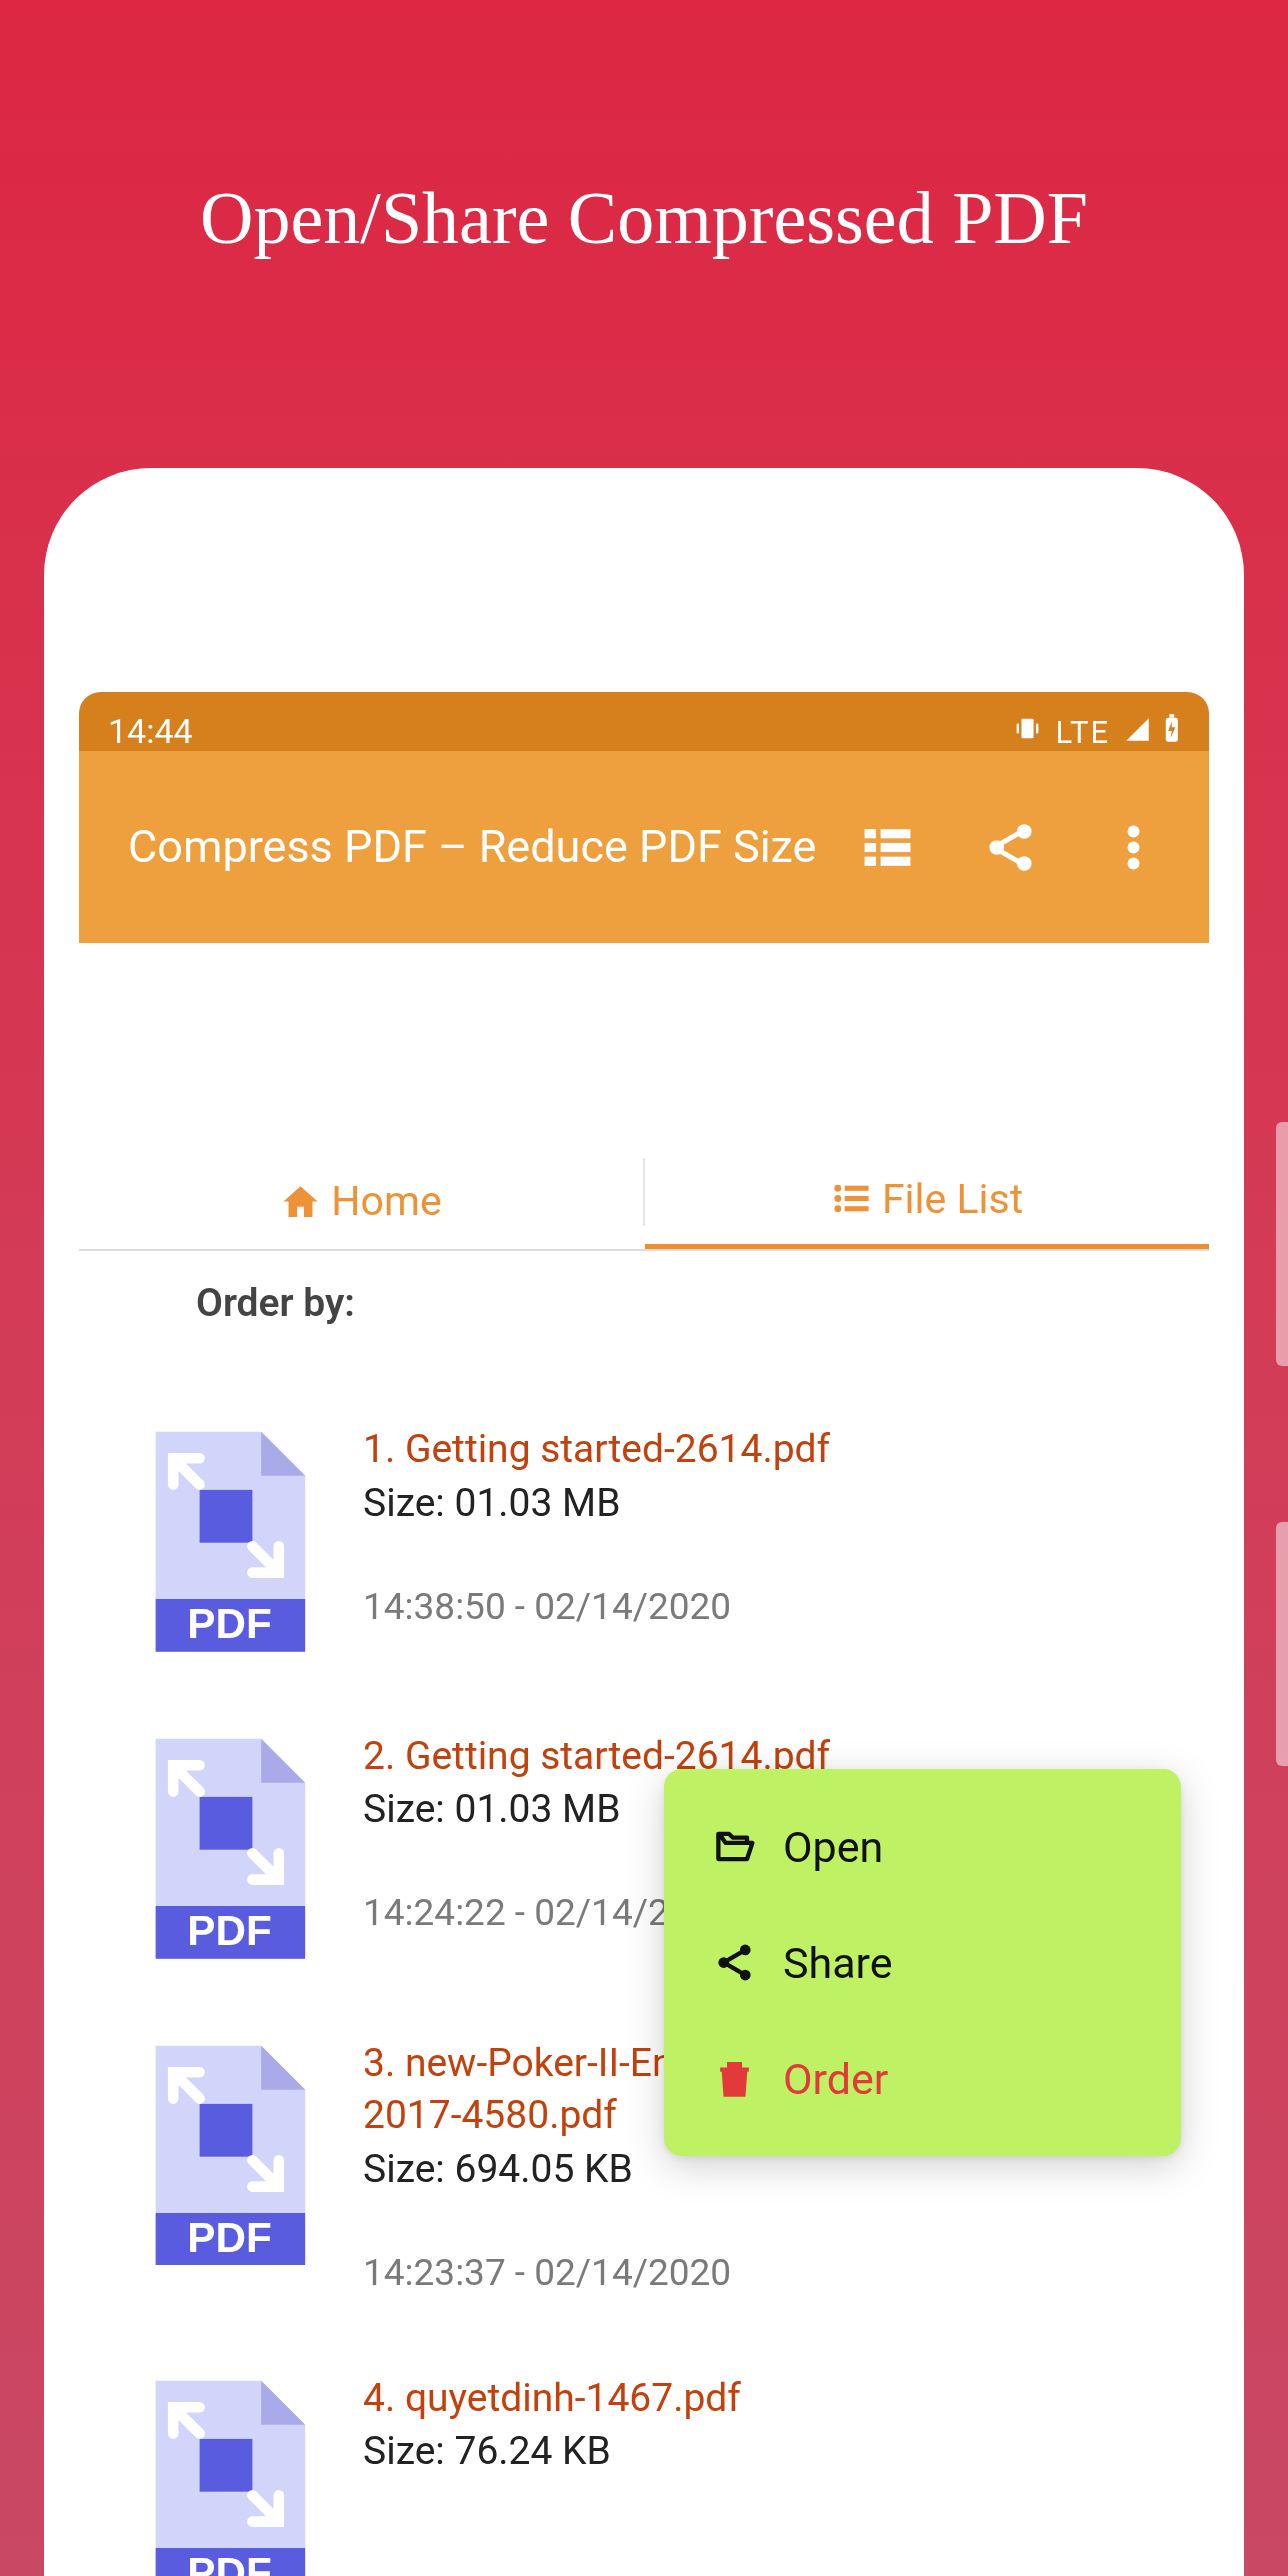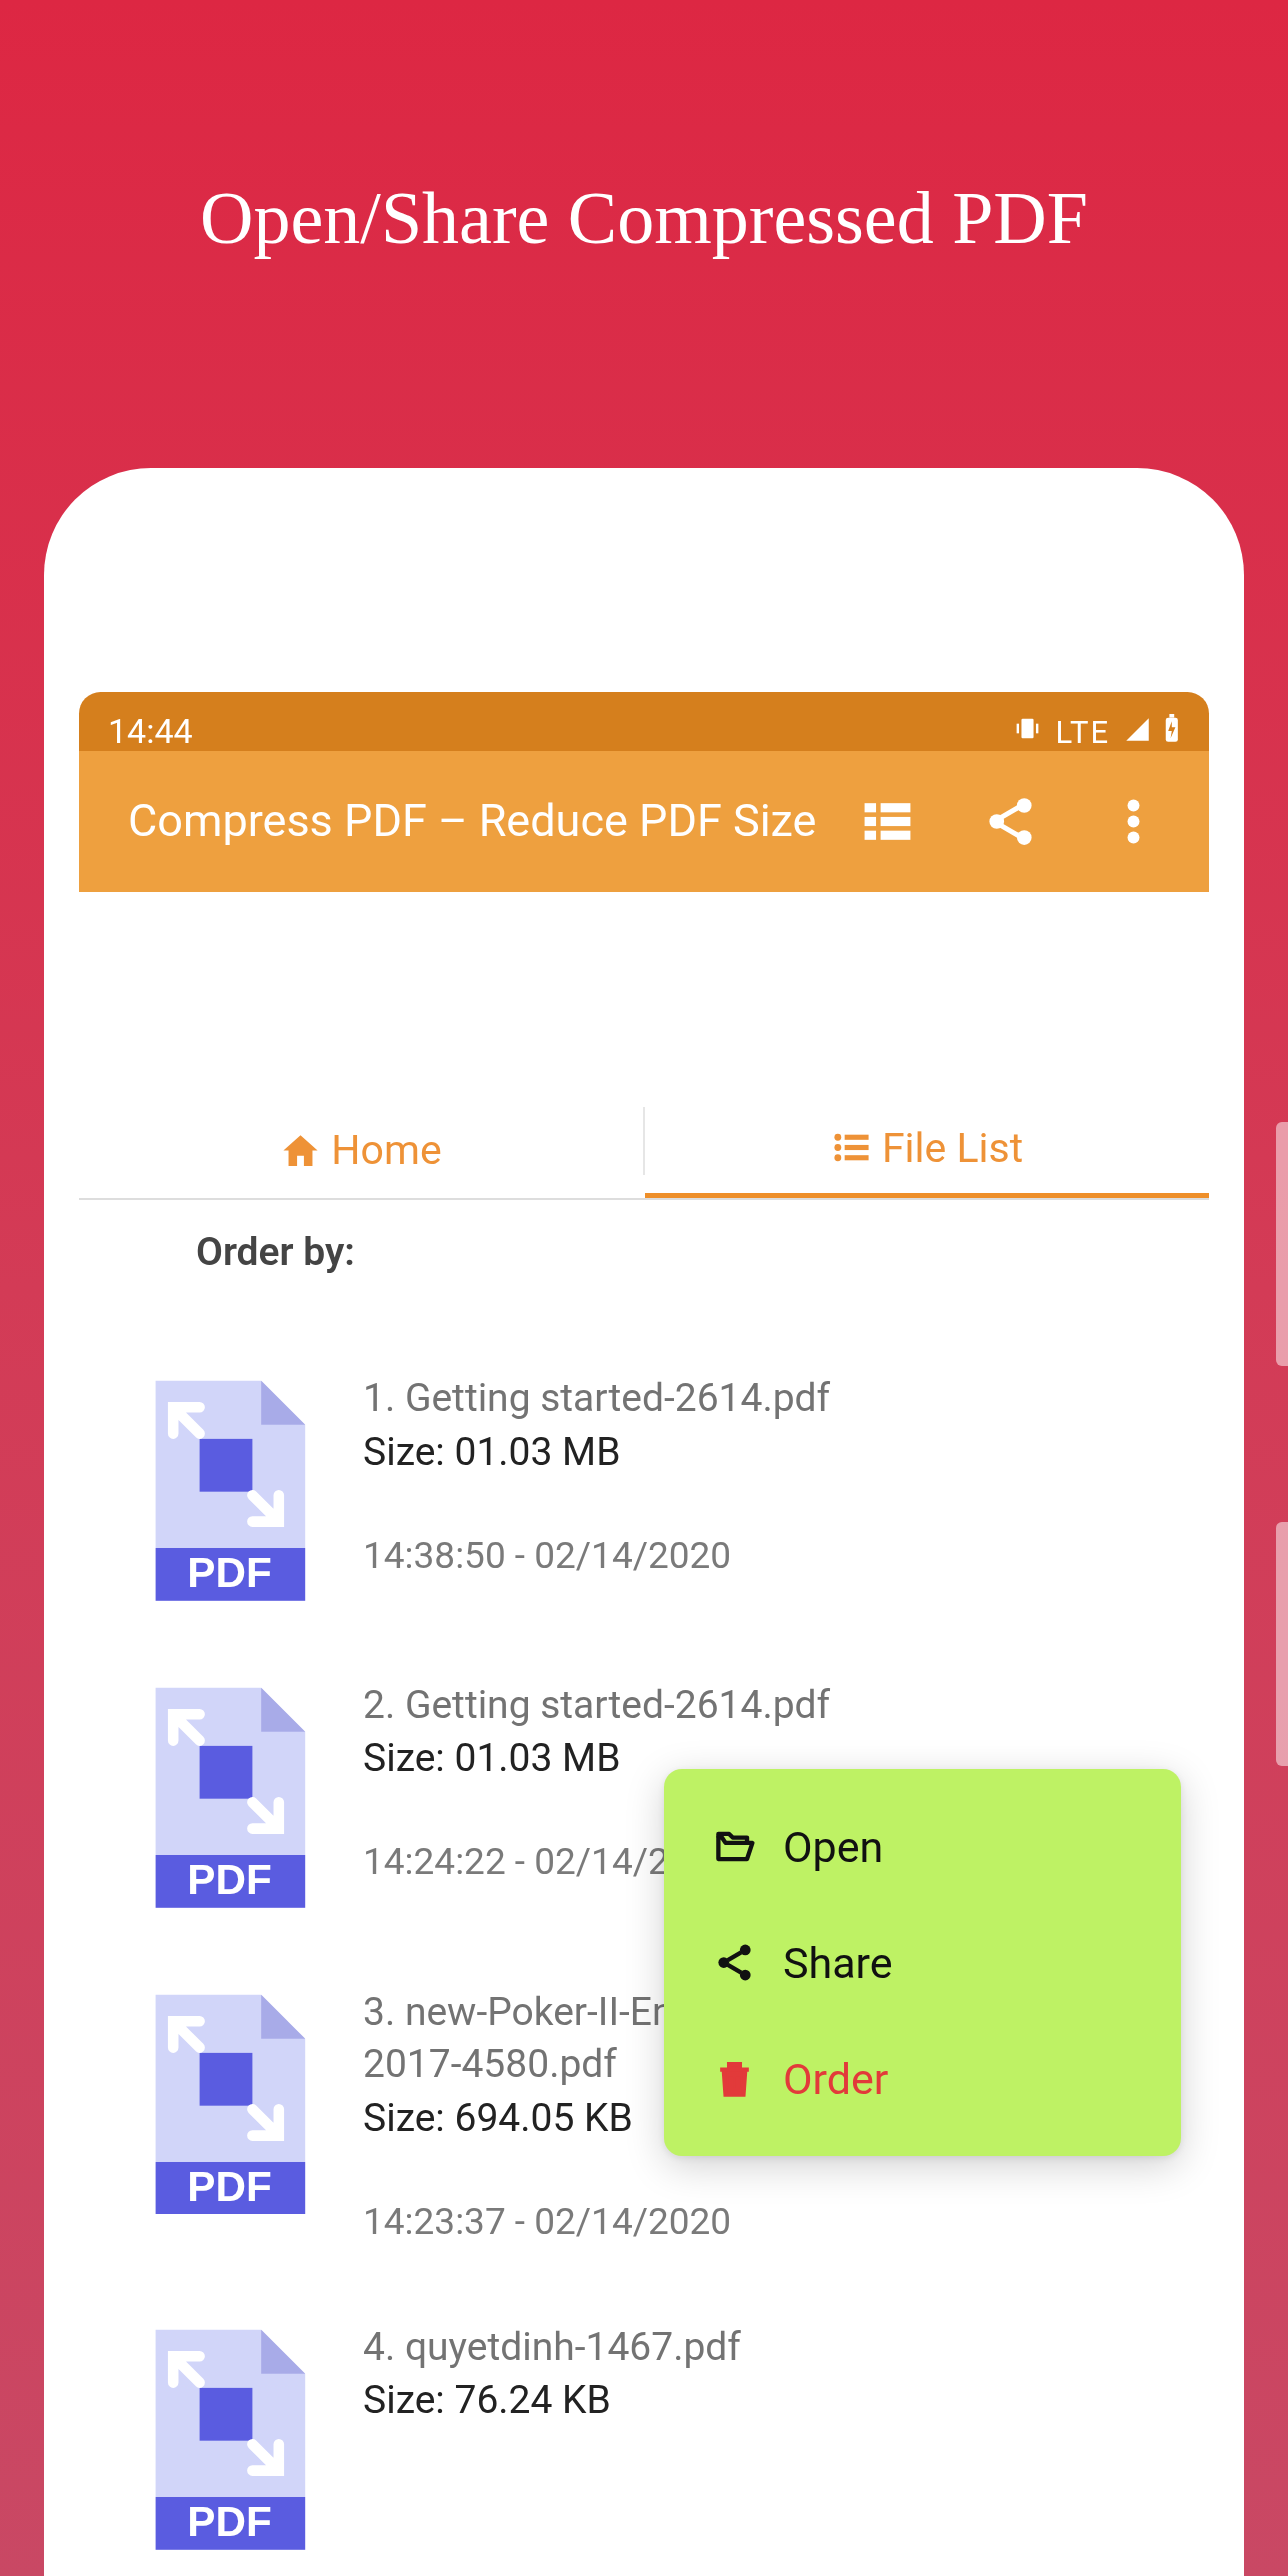--- a/index.html
+++ b/index.html
@@ -43,21 +43,21 @@
     display: flex;
     align-items: flex-end;
     justify-content: space-between;
     padding: 0 29px;
     color: #fff;
     font-size: 34px;
   }
   .statusbar .right { display: flex; gap: 13.7px; align-items: center; font-size: 31px; letter-spacing: 2px; }
   .appbar {
     background: #eea03f;
-    height: 141px;
+    height: 192px;
     display: flex;
     align-items: center;
     padding: 0 29px 0 49px;
     gap: 19.5px;
   }
   .app-title {
     color: #fff;
     font-size: 45px;
     line-height: 1.25;
     flex: 1;
@@ -106,21 +106,21 @@
     gap: 49px;
     padding: 39px 39px 39px 59px;
     align-items: flex-start;
   }
   .pdf-icon {
     width: 176px;
     flex-shrink: 0;
   }
   .pdf-icon svg { width: 100%; height: auto; display: block; }
   .item-body { flex: 1; min-width: 0; }
-  .item-title { font-size: 39px; color: #737373; line-height: 1.35; }
+  .item-title { font-size: 39px; color: #c2410c; line-height: 1.35; }
   .item-size { font-size: 39px; color: #222; margin-top: 3.9px; }
   .item-time { font-size: 37px; color: #7a7a7a; margin-top: 59px; }
 
   .context-menu {
     position: absolute;
     top: 1077px;
     left: 585px;
     width: 517px;
     background: #bef264;
     border-radius: 18px;

